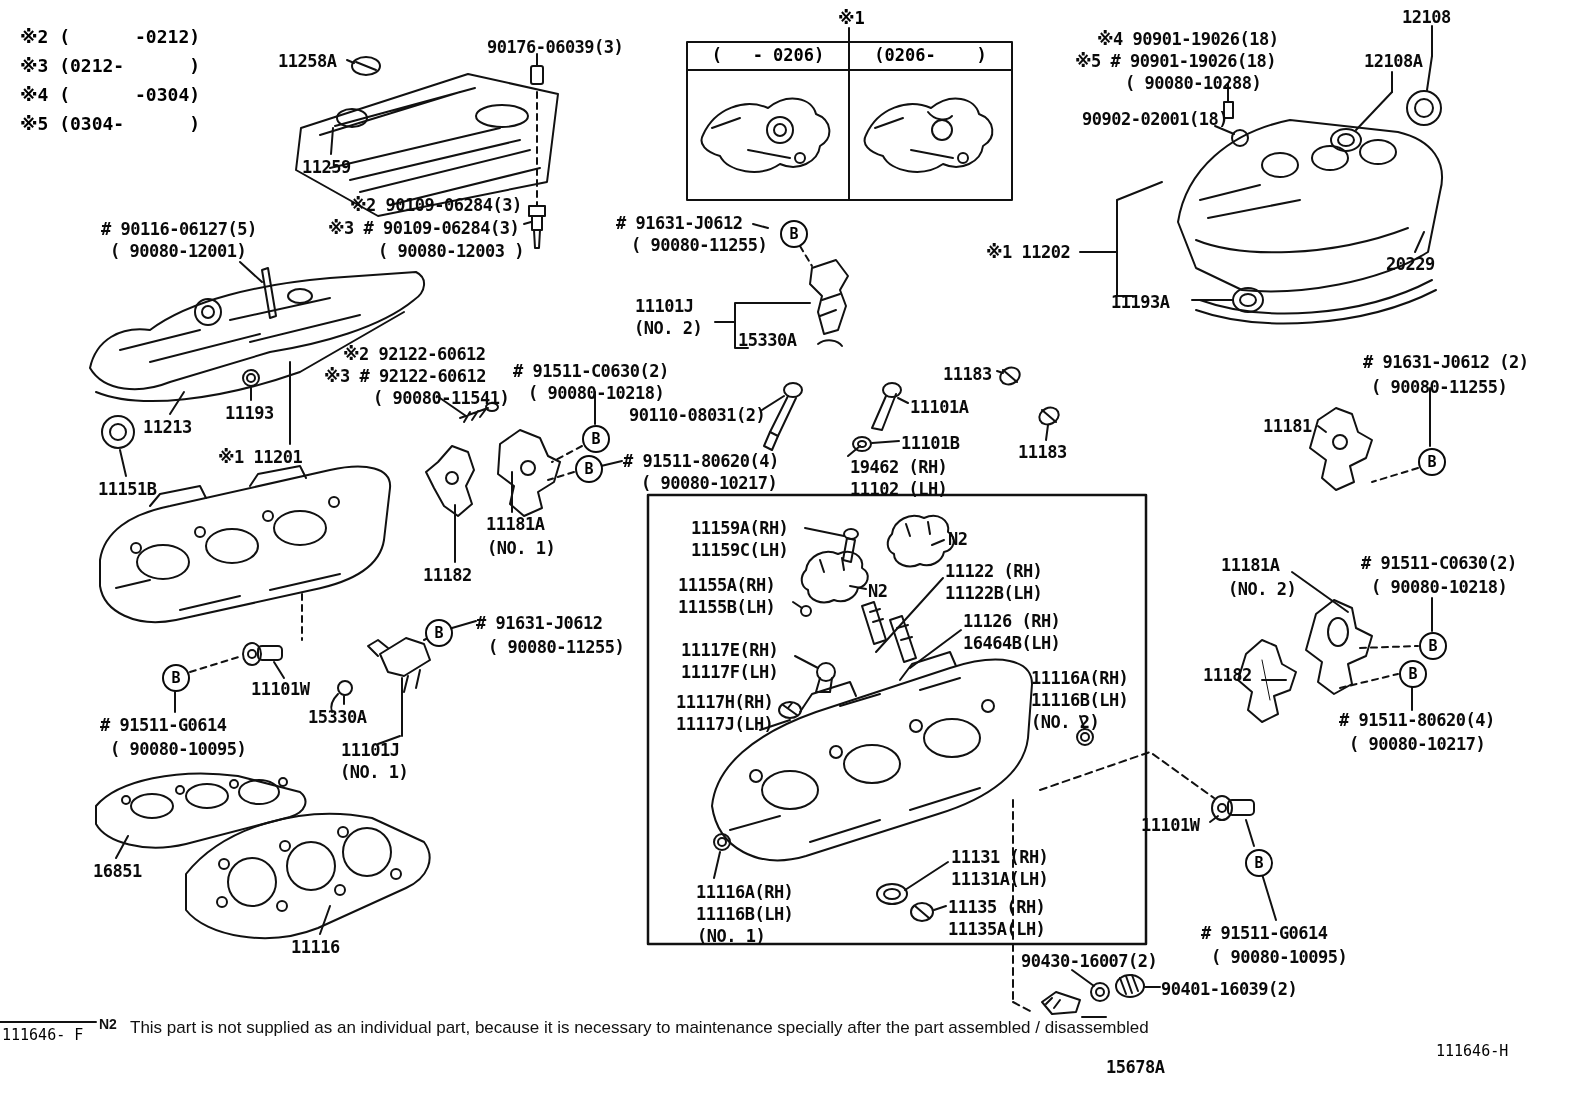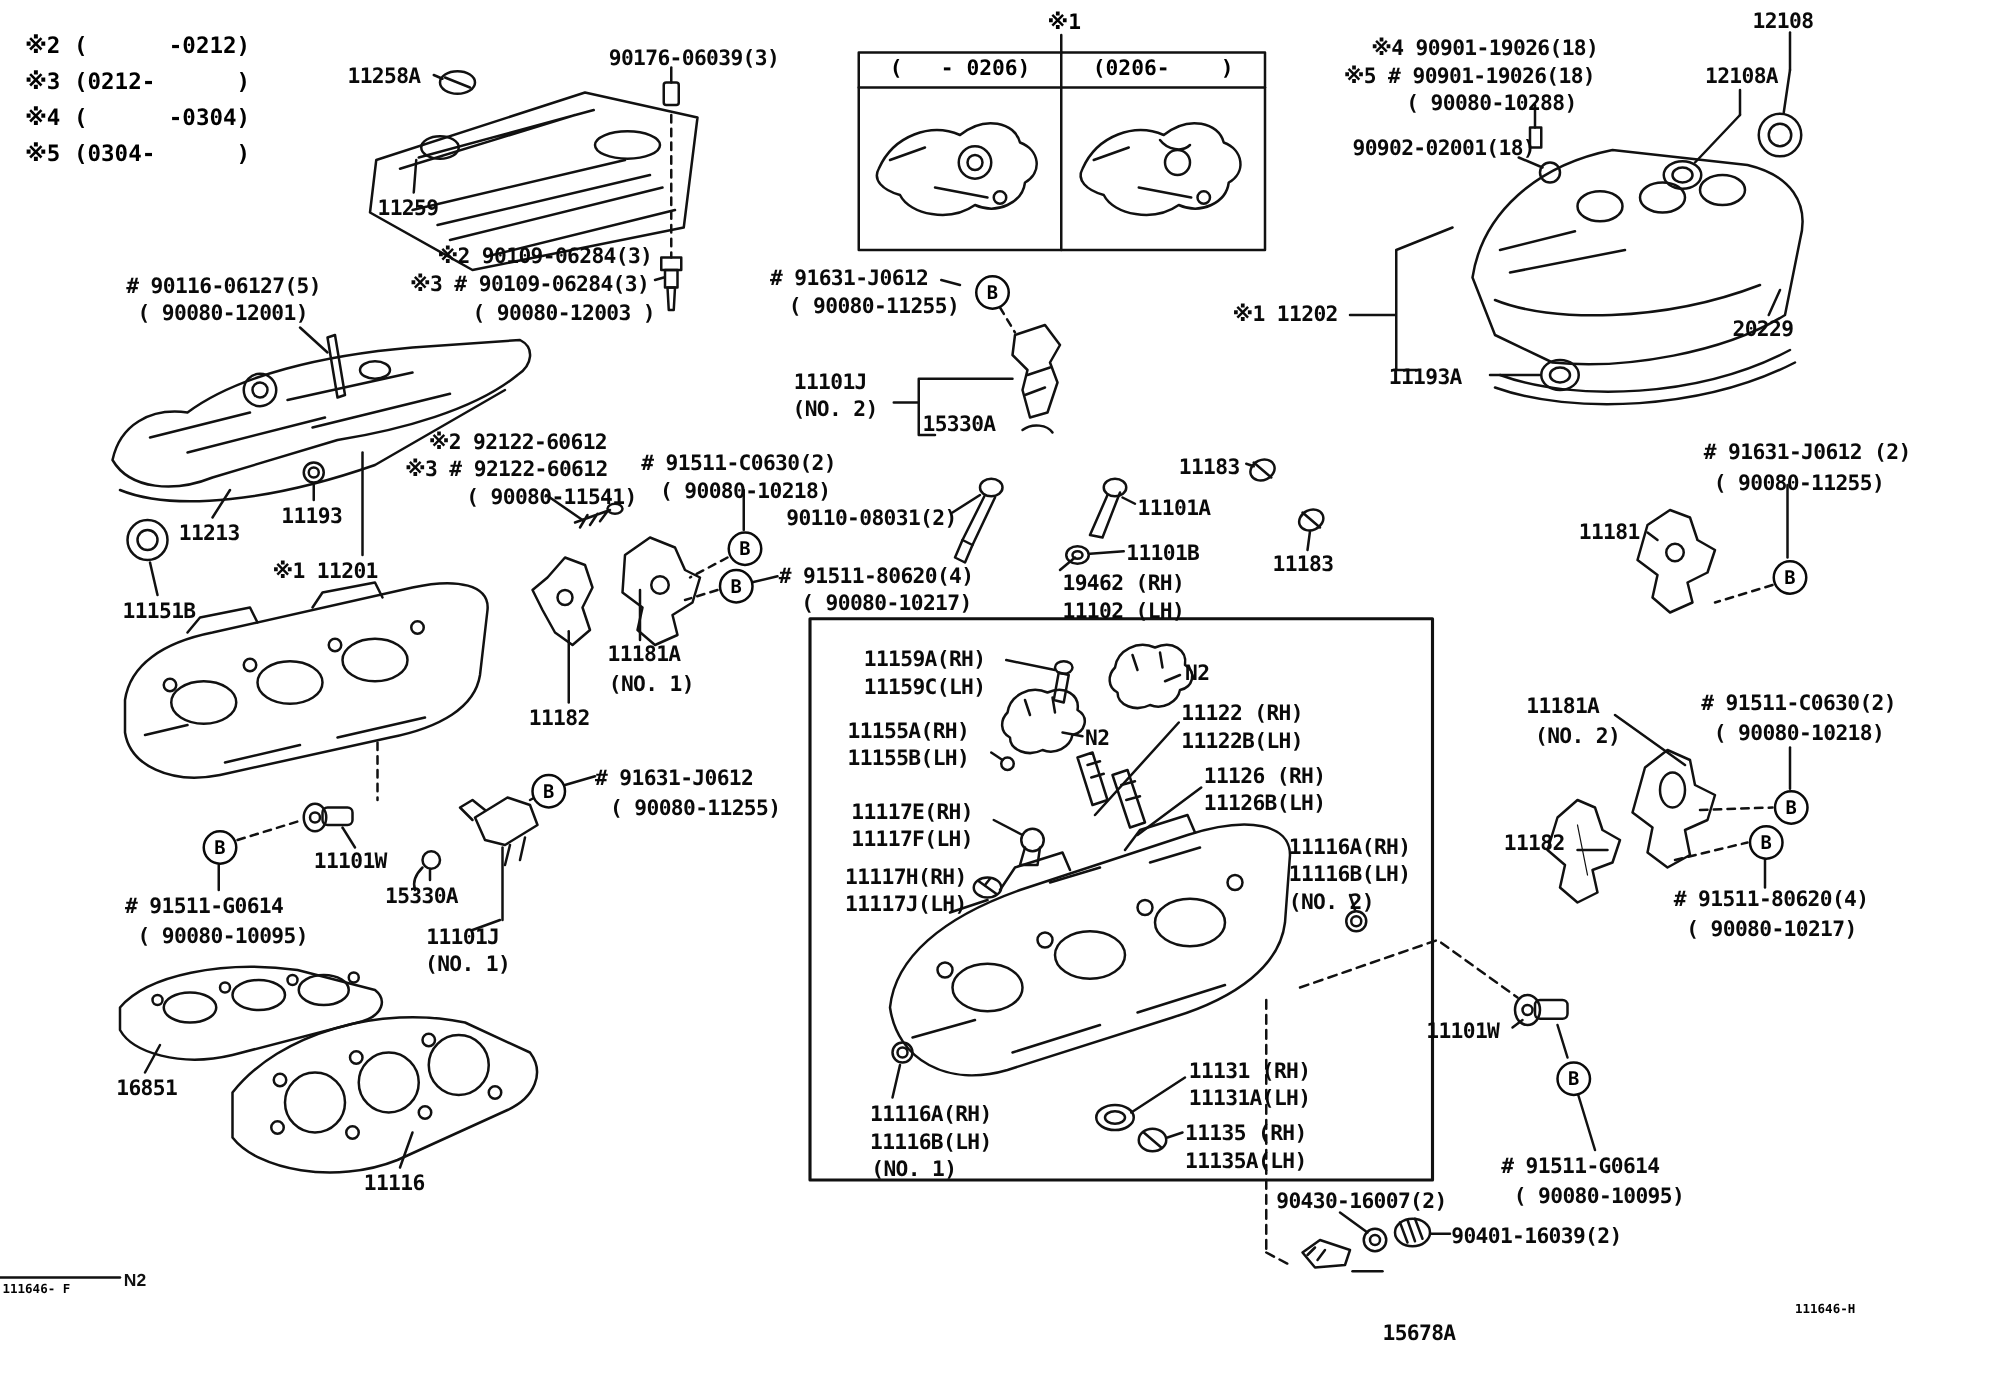--- a/index.html
+++ b/index.html
@@ -7,21 +7,21 @@
          font-family:"DejaVu Sans Mono","DejaVu Sans",monospace;color:#000;}
   svg.art{position:absolute;left:0;top:0;}
   .lbl{position:absolute;font-weight:bold;font-size:17px;line-height:22px;
        white-space:pre;letter-spacing:-0.5px;color:#0a0a0a;}
   .legend{position:absolute;font-weight:bold;font-size:18px;line-height:29px;white-space:pre;}
   .thead{position:absolute;font-weight:bold;font-size:17px;text-align:center;white-space:pre;}
   .bmark{position:absolute;width:24px;height:24px;border:2px solid #0a0a0a;border-radius:50%;
          font-weight:bold;font-size:15px;line-height:24px;text-align:center;background:#fff;}
   .note{position:absolute;font-family:"Liberation Sans",sans-serif;font-size:17px;color:#111;}
   .note-mark{position:absolute;font-family:"Liberation Sans",sans-serif;font-weight:bold;font-size:14px;color:#111;}
-  .footer{position:absolute;font-weight:bold;font-size:10px;white-space:pre;}
+  .footer{position:absolute;font-weight:normal;font-size:15px;white-space:pre;}
 </style>
 </head>
 <body>
 
 <div id="stage">
 
 <svg class="art" width="1592" height="1099" viewBox="0 0 1592 1099">
  <g stroke="#111" stroke-width="2" fill="none" stroke-linecap="round" stroke-linejoin="round">
 
   <g>
@@ -397,21 +397,21 @@
 
 <div class="lbl" style="left:691px;top:517px;">11159A(RH)
 11159C(LH)</div>
 <div class="lbl" style="left:948px;top:528px;">N2</div>
 <div class="lbl" style="left:678px;top:574px;">11155A(RH)
 11155B(LH)</div>
 <div class="lbl" style="left:868px;top:580px;">N2</div>
 <div class="lbl" style="left:945px;top:560px;">11122 (RH)
 11122B(LH)</div>
 <div class="lbl" style="left:963px;top:610px;">11126 (RH)
-11126B(LH)</div>
+16464B(LH)</div>
 <div class="lbl" style="left:681px;top:639px;">11117E(RH)
 11117F(LH)</div>
 <div class="lbl" style="left:676px;top:691px;">11117H(RH)
 11117J(LH)</div>
 <div class="lbl" style="left:1031px;top:667px;">11116A(RH)
 11116B(LH)</div>
 <div class="lbl" style="left:1031px;top:711px;">(NO. 2)</div>
 <div class="lbl" style="left:951px;top:846px;">11131 (RH)
 11131A(LH)</div>
 <div class="lbl" style="left:948px;top:896px;">11135 (RH)
@@ -440,15 +440,16 @@
 <div class="bmark" style="left:575px;top:455px;">B</div>
 <div class="bmark" style="left:1418px;top:448px;">B</div>
 <div class="bmark" style="left:162px;top:664px;">B</div>
 <div class="bmark" style="left:425px;top:619px;">B</div>
 <div class="bmark" style="left:1419px;top:632px;">B</div>
 <div class="bmark" style="left:1399px;top:660px;">B</div>
 <div class="bmark" style="left:1245px;top:849px;">B</div>
 
 <div class="footer" style="left:2px;top:1026px;">111646- F</div>
 <div class="note-mark" style="left:99px;top:1016px;">N2</div>
+<div class="note" style="left:130px;top:1018px;">This part is not supplied as an individual part, because it is necessary to maintenance specially after the part assembled / disassembled</div>
 <div class="footer" style="left:1436px;top:1042px;">111646-H</div>
 
 </div>
 
 </body></html>

